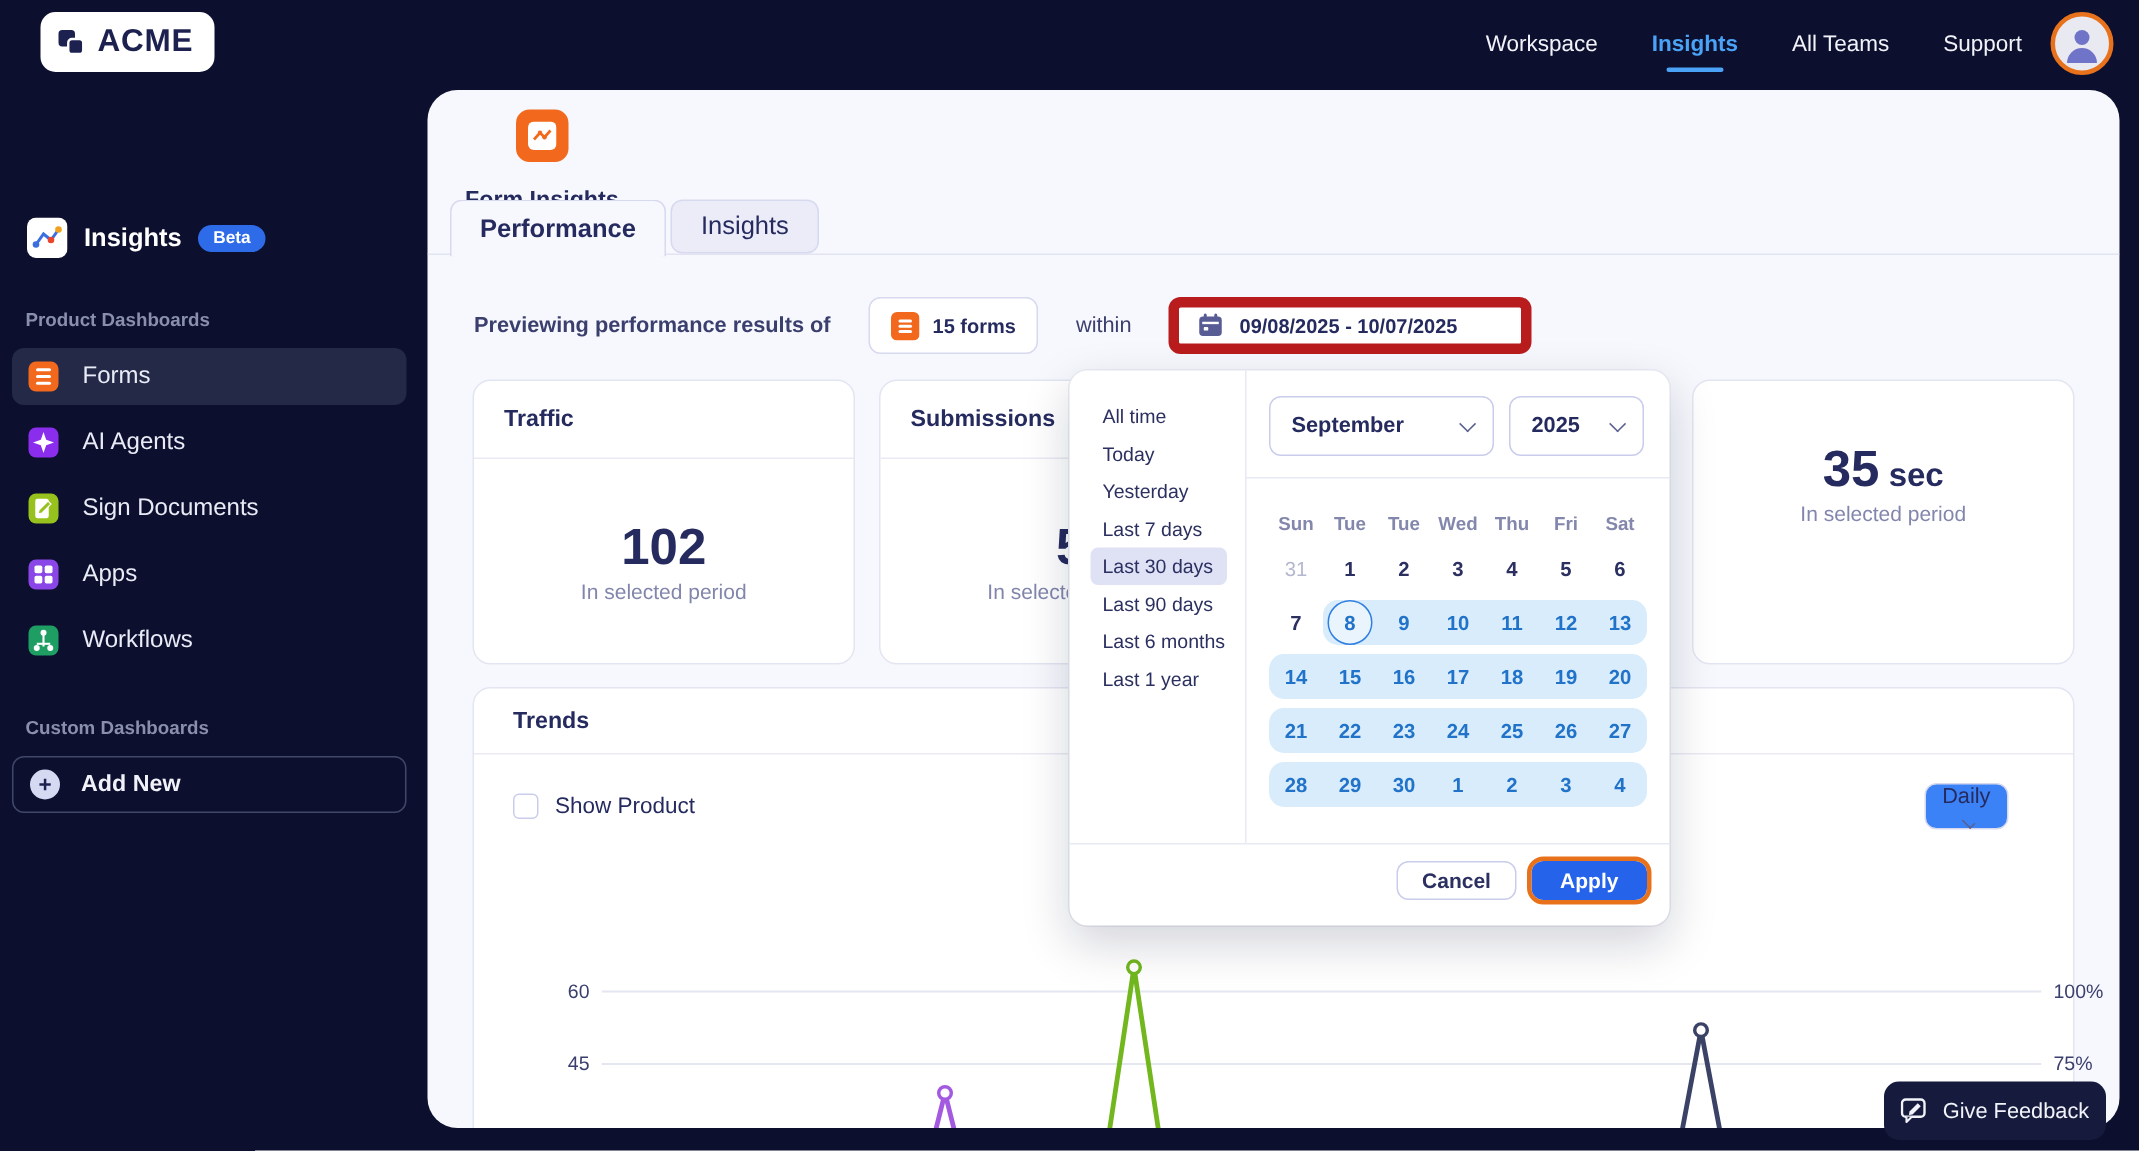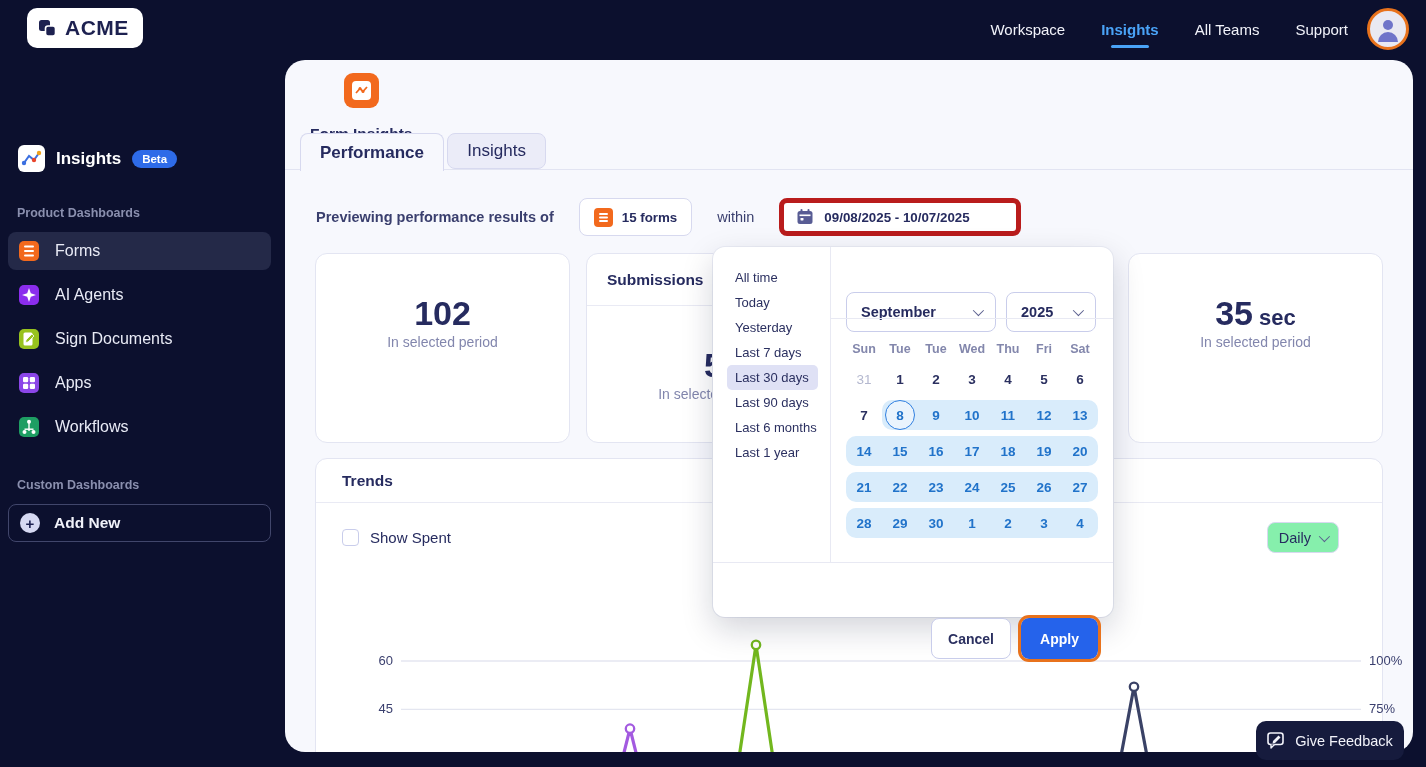--- a/index.html
+++ b/index.html
@@ -37,56 +37,56 @@
   .page-head-icon { width:35px; height:35px; background:#f2691d; border-radius:9px; display:flex; align-items:center; justify-content:center; }
   .page-title { font-size:15.5px; font-weight:700; color:#262b5f; }
 
   .tabs-border { position:absolute; left:0; top:109px; width:100%; height:1px; background:#e2e4f2; }
   .tab { position:absolute; top:73px; height:36px; border:1px solid #d7d9ef; border-radius:8px; background:#ebecf8; display:flex; align-items:center; justify-content:center; font-size:17px; color:#262b5f; cursor:pointer; padding:0 19px; }
   .tab.active { height:38px; background:#f7f8fd; border-bottom:none; border-radius:8px 8px 0 0; font-weight:700; z-index:2; }
 
   .preview-row { position:absolute; left:31px; top:138px; height:38px; display:flex; align-items:center; gap:25px; font-size:14.5px; font-weight:600; color:#3a3f6e; }
   .forms-btn { height:38px; background:#fff; border:1px solid #d7d9ef; border-radius:8px; display:flex; align-items:center; gap:9px; padding:0 14px; font-weight:700; color:#262b5f; cursor:pointer; }
   .within { font-weight:400; color:#3a3f6e; }
-  .date-btn { height:38px; width:242px; background:#fff; border:5px solid #b91c1c; border-radius:8px; display:flex; align-items:center; gap:10px; padding:0 12px; font-weight:600; color:#262b5f; cursor:pointer; }
+  .date-btn { height:38px; width:242px; background:#fff; border:7px solid #b91c1c; border-radius:8px; display:flex; align-items:center; gap:10px; padding:0 12px; font-weight:600; color:#262b5f; cursor:pointer; }
 
   .cards { position:absolute; left:30px; top:193px; width:1068px; display:grid; grid-template-columns:repeat(4,1fr); gap:16px; }
   .card { background:#fff; border:1px solid #e3e5f2; border-radius:12px; height:190px; }
   .card-head { height:52px; border-bottom:1px solid #e9eaf4; display:flex; align-items:center; padding:0 20px; font-size:15.5px; font-weight:700; color:#262b5f; }
   .card-body { height:137px; display:flex; flex-direction:column; align-items:center; justify-content:center; gap:4px; }
   .card-value { font-size:34px; font-weight:800; color:#262b5f; line-height:1; }
   .card-unit { font-size:22px; font-weight:800; }
   .card-caption { font-size:14px; color:#8286ad; }
 
   .trends-card { position:absolute; left:30px; top:398px; width:1068px; height:420px; background:#fff; border:1px solid #e3e5f2; border-radius:12px; }
   .trends-head { height:44px; border-bottom:1px solid #e9eaf4; display:flex; align-items:center; padding:0 26px; font-size:15.5px; font-weight:700; color:#262b5f; }
   .show-totals { position:absolute; left:26px; top:70px; display:flex; align-items:center; gap:11px; font-size:15px; color:#262b5f; cursor:pointer; }
   .checkbox { width:17px; height:17px; border:1.5px solid #c9cdeb; border-radius:4px; background:#fff; }
-  .interval-select { position:absolute; right:43px; top:63px; height:31px; background:#86efac; border:1px solid #d7d9ef; border-radius:8px; display:flex; align-items:center; gap:8px; padding:0 11px; font-size:14.5px; color:#262b5f; cursor:pointer; }
+  .interval-select { position:absolute; right:43px; top:63px; height:31px; background:#3b82f6; border:1px solid #d7d9ef; border-radius:8px; display:flex; align-items:center; gap:8px; padding:0 11px; font-size:14.5px; color:#262b5f; cursor:pointer;flex-direction:column; }
   .chev { width:8px; height:8px; border-right:1.7px solid #5a5f8e; border-bottom:1.7px solid #5a5f8e; transform:rotate(45deg) translateY(-2px); }
   .axis-label { position:absolute; font-size:13px; color:#3a3f6e; }
   .axis-label.left { width:32px; text-align:right; }
   #trend-svg { position:absolute; left:85px; top:162px; }
 
   
   .dropdown { position:absolute; left:713px; top:247px; width:400px; height:370px; background:#fff; border-radius:12px; box-shadow:0 12px 32px rgba(10,14,50,.18), 0 0 0 1px #eceef6; z-index:50; }
   .preset { margin:0 12px 0 14px; padding:5px 8px; font-size:13px; color:#2b3060; border-radius:5px; cursor:pointer; white-space:nowrap; }
   .preset.active { background:#dfe1f5; }
   .presets { position:absolute; left:0; top:18px; width:117px; }
   .v-div { position:absolute; left:117px; top:0; width:1px; height:315px; background:#e8e9f3; }
-  .select-box { position:absolute; top:17px; height:40px; background:#fff; border:1px solid #c9cdeb; border-radius:8px; display:flex; align-items:center; justify-content:space-between; padding:0 14px; font-size:14.5px; font-weight:700; color:#262b5f; cursor:pointer;margin-top:28px; }
+  .select-box { position:absolute; top:17px; height:40px; background:#fff; border:1px solid #c9cdeb; border-radius:8px; display:flex; align-items:center; justify-content:space-between; padding:0 14px; font-size:14.5px; font-weight:700; color:#262b5f; cursor:pointer; }
   .h-div1 { position:absolute; left:117px; top:71px; width:283px; height:1px; background:#e8e9f3; }
   .weekday { position:absolute; top:95px; width:36px; text-align:center; font-size:12.5px; font-weight:600; color:#8387ac; }
   .cal-band { position:absolute; height:30px; background:#d9ecfb; border-radius:10px; }
   .cal-day { position:absolute; width:36px; height:30px; display:flex; align-items:center; justify-content:center; font-size:13.5px; font-weight:600; color:#2b3060; cursor:pointer; }
   .cal-day.muted { color:#b4b8cf; font-weight:400; }
   .cal-day.range { color:#2173ca; }
   .day-circle { position:absolute; width:30px; height:30px; border-radius:50%; border:1.5px solid #2f7fe0; background:#eaf4fd; }
   .h-div2 { position:absolute; left:0; top:315px; width:400px; height:1px; background:#e8e9f3; }
-  .btn { position:absolute; top:327px; height:41px; border-radius:8px; font-size:14px; font-weight:700; display:flex; align-items:center; justify-content:center; cursor:pointer;margin-top:44px; }
+  .btn { position:absolute; top:327px; height:26px; border-radius:8px; font-size:14px; font-weight:700; display:flex; align-items:center; justify-content:center; cursor:pointer; }
   .btn-cancel { left:218px; width:80px; background:#fff; border:1px solid #c9cdeb; color:#2b3060; }
   .btn-apply { left:308px; width:77px; background:#2563eb; color:#fff; border:none; outline:3px solid #e8721c; }
 
   
   .feedback { position:absolute; left:1256px; top:721px; width:148px; height:39px; background:#161b3d; border-radius:10px; display:flex; align-items:center; justify-content:center; gap:9px; color:#f2f3fa; font-size:14.5px; z-index:60; cursor:pointer; }
 </style>
 </head>
 <body>
 
 <div class="topbar">
@@ -219,20 +219,21 @@
         <rect x="11.5" y="1" width="2" height="4" rx="1" fill="#585c94"></rect>
         <rect x="3.5" y="6.5" width="11" height="1.6" fill="#fff"></rect>
         <rect x="4.5" y="10" width="3" height="2.4" rx="0.6" fill="#fff"></rect>
       </svg>
       <span>09/08/2025 - 10/07/2025</span>
     </button>
   </div>
 
   <div class="cards" id="cards">
       <div class="card">
+        <div class="card-head">Traffic</div>
         <div class="card-body">
           <div class="card-value">102</div>
           <div class="card-caption">In selected period</div>
         </div>
       </div>
       <div class="card">
         <div class="card-head">Submissions</div>
         <div class="card-body">
           <div class="card-value">5</div>
           <div class="card-caption">In selected period</div>
@@ -250,21 +251,21 @@
           <div class="card-value">35<span class="card-unit"> sec</span></div>
           <div class="card-caption">In selected period</div>
         </div>
       </div>
     </div>
 
   <div class="trends-card">
     <div class="trends-head">Trends</div>
     <div class="show-totals">
       <span class="checkbox"></span>
-      <span>Show Spent</span>
+      <span>Show Product</span>
     </div>
     <div class="interval-select">
       <span>Daily</span>
       <span class="chev"></span>
     </div>
     <div id="axis-labels">
         <div class="axis-label left" style="left: 45px; top: 194px;">60</div>
         <div class="axis-label left" style="left: 45px; top: 242.333px;">45</div>
         <div class="axis-label left" style="left: 45px; top: 290.667px;">30</div>
         <div class="axis-label" style="left: 1053px; top: 194px;">100%</div>

